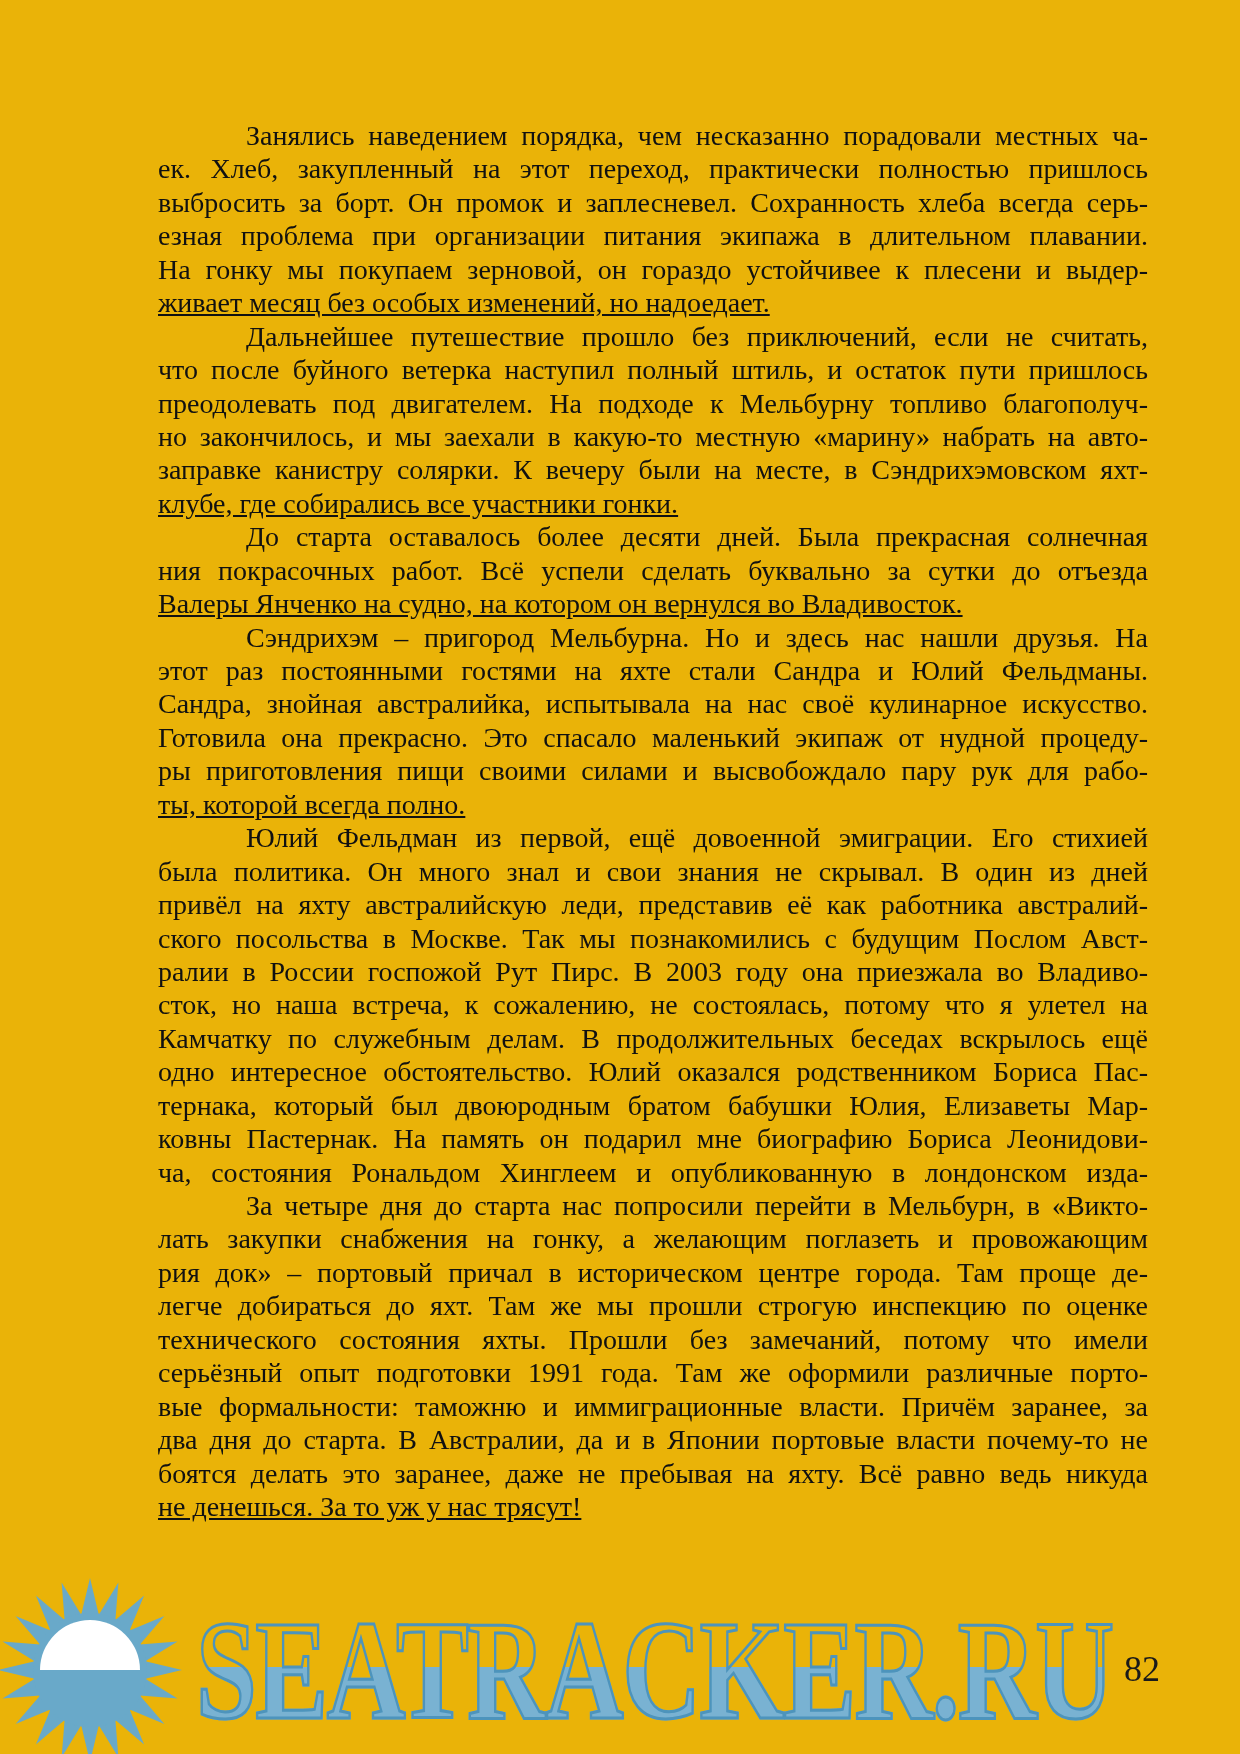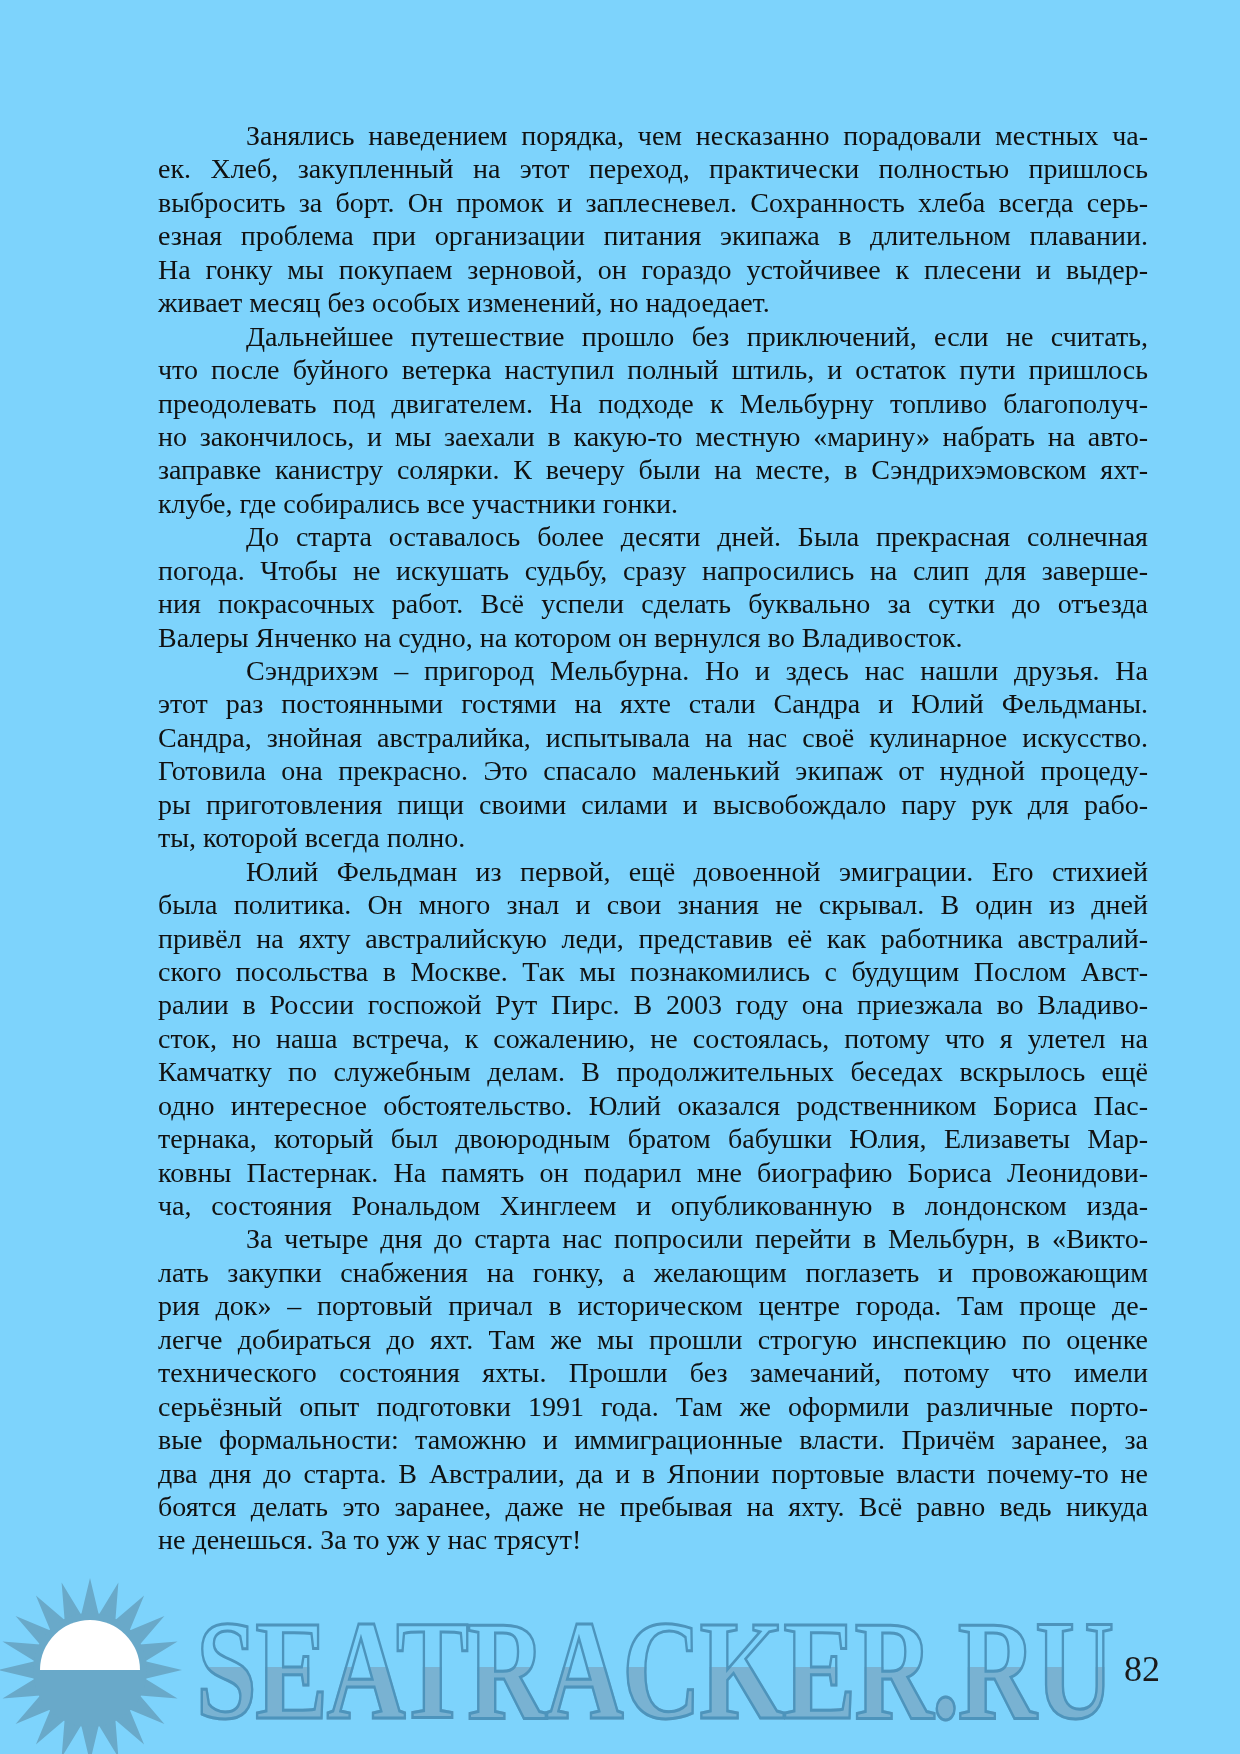--- a/index.html
+++ b/index.html
@@ -1,31 +1,31 @@
 <!DOCTYPE html>
 <html><head>
 <meta charset="utf-8">
 <style>
   html,body{margin:0;padding:0;}
   body{
     width:1240px;height:1754px;position:relative;background:#ffffff;
     font-family:"Liberation Serif",serif;overflow:hidden;
   }
-  .page{position:absolute;inset:0;background:#7dd3fc;padding-left:20px;}
+  .page{position:absolute;inset:0;background:#eab308;padding-left:20px;}
   .text-block{
     position:absolute;left:158px;top:119px;width:990px;
     font-size:28px;line-height:33.45px;color:#111111;
   }
   .paragraph{margin:0;padding:0;}
   .line{
     text-align:justify;text-align-last:justify;
     height:33.45px;white-space:nowrap;
   }
   .line.first{padding-left:88px;}
-  .line.last{text-align:right;text-align-last:left;white-space:normal;}
+  .line.last{text-align:right;text-align-last:left;white-space:normal;text-decoration:underline;}
   .watermark{position:absolute;left:0;top:0;width:100%;height:100%;pointer-events:none;margin-top:7px;}
   .sun-logo{position:absolute;left:-5px;top:1568px;width:190px;height:190px;}
   .watermark-text{
     position:absolute;left:196px;top:1592px;
     font-family:"Liberation Serif",serif;font-weight:bold;
     font-size:142px;line-height:1;letter-spacing:-2px;white-space:nowrap;
     transform:scaleX(0.77);transform-origin:0 0;
     color:transparent;
     -webkit-text-stroke:3px #4D94BC;
     -webkit-background-clip:text;background-clip:text;
@@ -52,21 +52,20 @@
       <div class="paragraph">
         <div class="line first">Дальнейшее путешествие прошло без приключений, если не считать,</div>
         <div class="line">что после буйного ветерка наступил полный штиль, и остаток пути пришлось</div>
         <div class="line">преодолевать под двигателем. На подходе к Мельбурну топливо благополуч-</div>
         <div class="line">но закончилось, и мы заехали в какую-то местную «марину» набрать на авто-</div>
         <div class="line">заправке канистру солярки. К вечеру были на месте, в Сэндрихэмовском яхт-</div>
         <div class="line last">клубе, где собирались все участники гонки.</div>
       </div>
       <div class="paragraph">
         <div class="line first">До старта оставалось более десяти дней. Была прекрасная солнечная</div>
-        <div class="line">погода. Чтобы не искушать судьбу, сразу напросились на слип для заверше-</div>
         <div class="line">ния покрасочных работ. Всё успели сделать буквально за сутки до отъезда</div>
         <div class="line last">Валеры Янченко на судно, на котором он вернулся во Владивосток.</div>
       </div>
       <div class="paragraph">
         <div class="line first">Сэндрихэм – пригород Мельбурна. Но и здесь нас нашли друзья. На</div>
         <div class="line">этот раз постоянными гостями на яхте стали Сандра и Юлий Фельдманы.</div>
         <div class="line">Сандра, знойная австралийка, испытывала на нас своё кулинарное искусство.</div>
         <div class="line">Готовила она прекрасно. Это спасало маленький экипаж от нудной процеду-</div>
         <div class="line">ры приготовления пищи своими силами и высвобождало пару рук для рабо-</div>
         <div class="line last">ты, которой всегда полно.</div>

